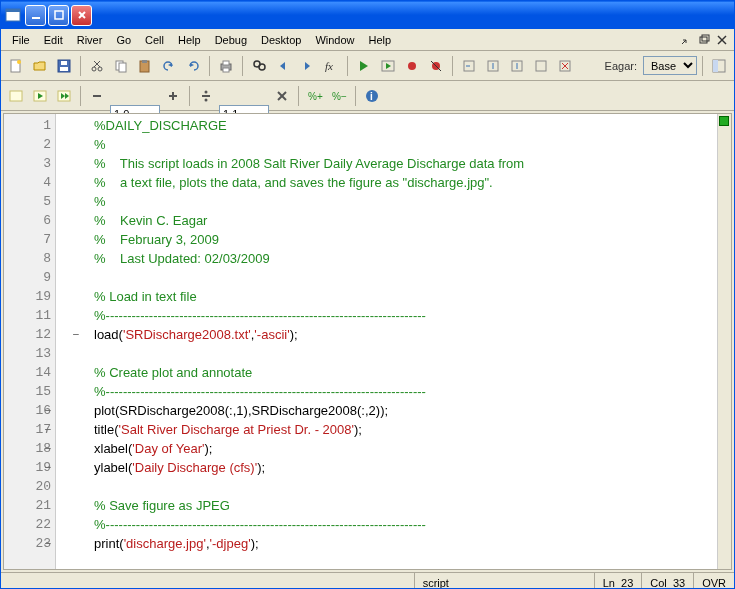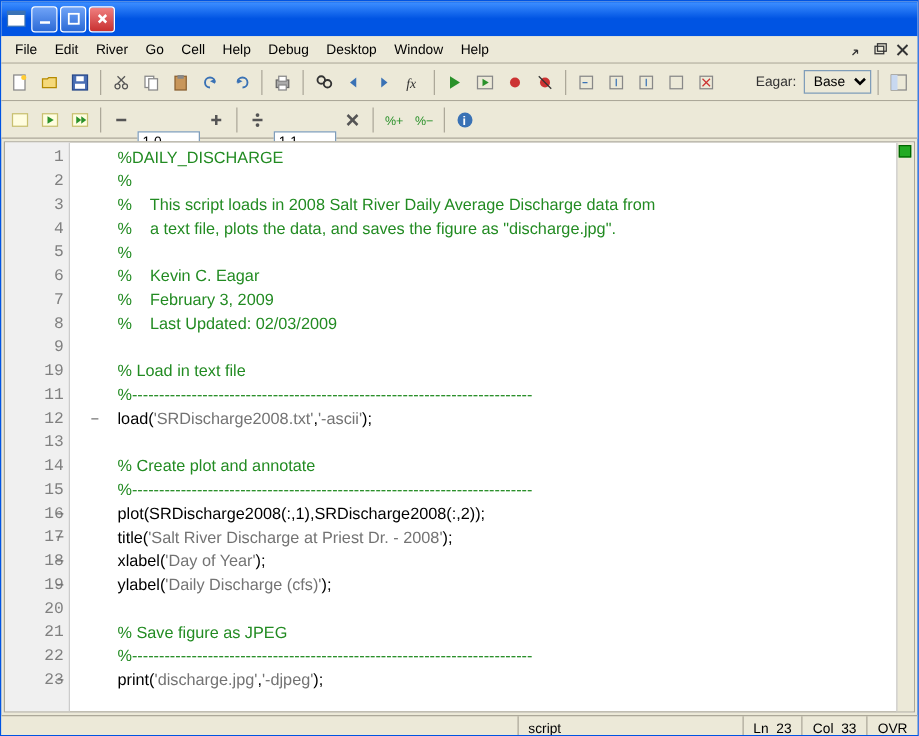--- a/index.html
+++ b/index.html
@@ -150,21 +150,21 @@
   font-size: 13px;
   overflow: auto;
   white-space: pre;
   margin-left: 24px;
 }
 .code-line {
   height: 19px;
   line-height: 19px;
 }
 .c-comment { color: #228b22; }
-.c-string { color: #737373; }
+.c-string { color: #b91c1c; }
 .right-strip {
   width: 14px;
   background: #ece9d8;
   border-left: 1px solid #ccc;
   position: relative;
 }
 .right-strip .marker {
   position: absolute;
   top: 2px;
   right: 2px;

